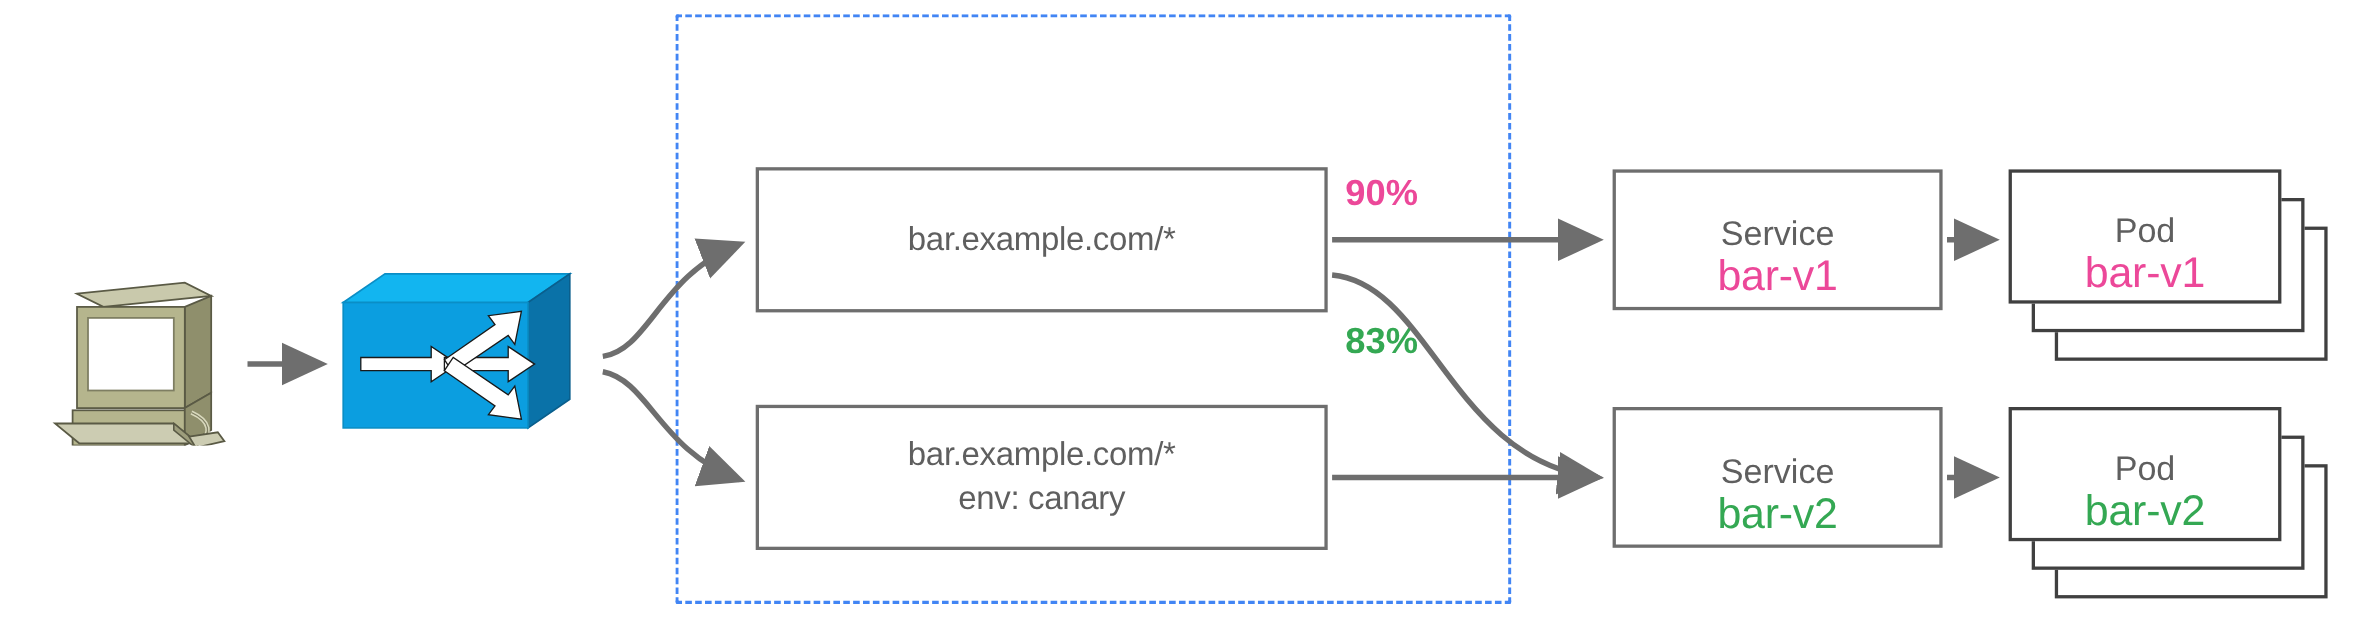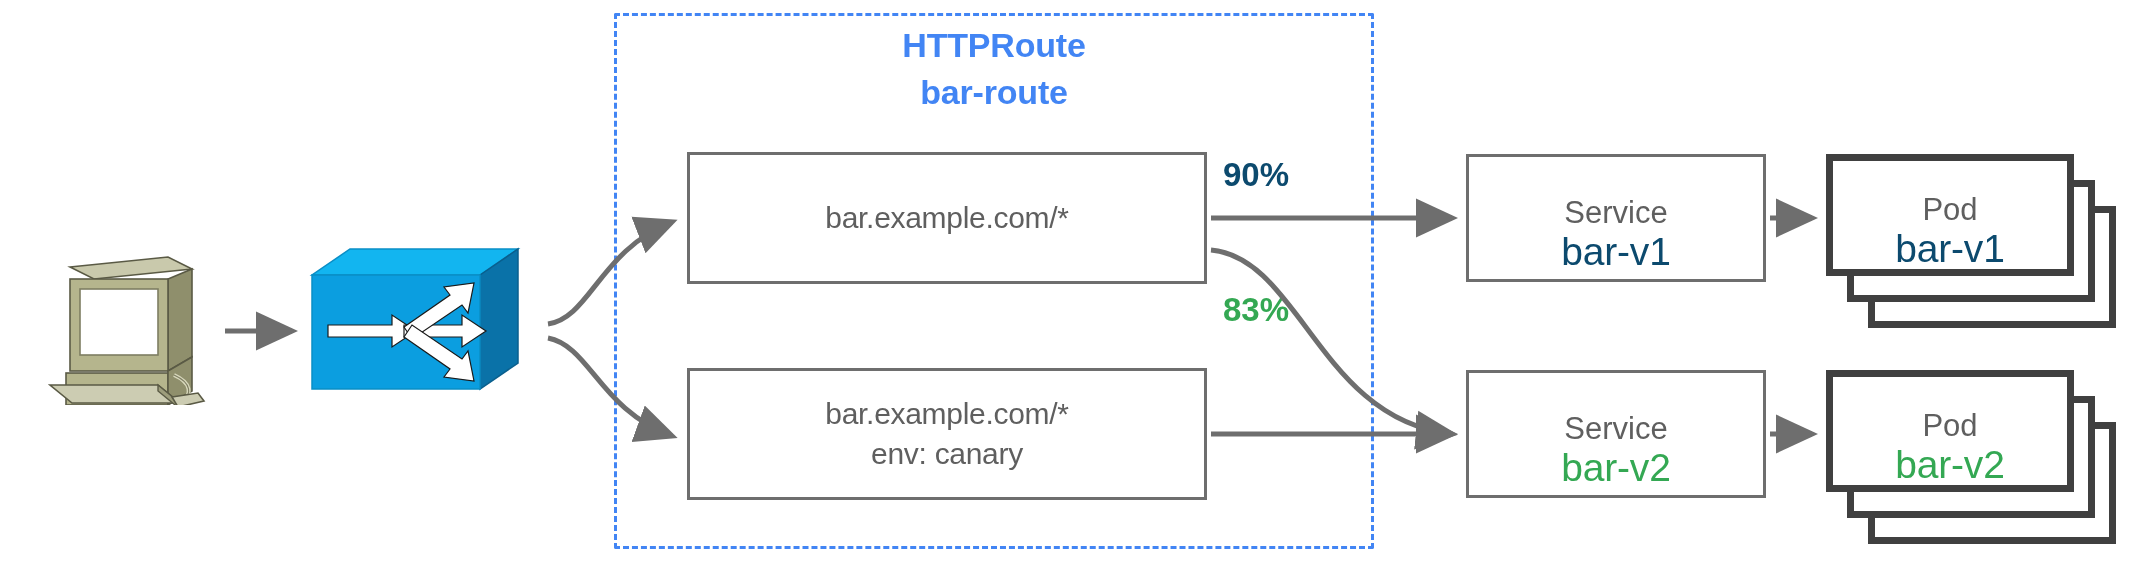--- a/index.html
+++ b/index.html
@@ -25,27 +25,27 @@
   
   .gbox{
     border:3px solid #6e6e6e;background:#ffffff;box-sizing:border-box;
     display:flex;flex-direction:column;align-items:center;justify-content:center;
     color:#5f5f5f;font-size:30px;line-height:40px;
   }
   .rule-box{font-weight:normal;letter-spacing:-0.3px;}
 
   .card-title{color:#5f5f5f;font-weight:normal;font-size:31px;line-height:38px;margin-top:30px;}
   .card-sub{font-weight:normal;font-size:39px;line-height:40px;letter-spacing:-0.2px;}
-  .blue{color:#0c4a6e;}
+  .blue{color:#ec4899;}
   .green{color:#34a853;}
 
   
   .stack{position:absolute;}
   .stack .layer{
-    position:absolute;border:7px solid #404040;background:#ffffff;box-sizing:border-box;
+    position:absolute;border:3px solid #404040;background:#ffffff;box-sizing:border-box;
   }
 
   
   .lb-label{
     left:180px;top:143px;width:360px;text-align:center;
     color:#5f5f5f;font-weight:bold;font-size:33px;line-height:42px;
   }
   .pct{
     font-weight:bold;font-size:33px;line-height:40px;
   }
@@ -99,24 +99,20 @@
         <polygon points="104,80 162,80 162,70 186,86 162,102 162,92 104,92"></polygon>
 
         <polygon points="104,82 150,50 144,42 174,38 168,68 162,60 112,94"></polygon>
 
         <polygon points="104,92 150,124 144,132 174,136 168,106 162,114 112,80"></polygon>
       </g>
     </svg>
   </div>
 
   <div class="abs route-group"></div>
-  <div class="abs route-title">
-    <div>HTTPRoute</div>
-    <div>bar-route</div>
-  </div>
 
   <div class="abs gbox rule-box" style="left:687px;top:152px;width:520px;height:132px;">
     <div>bar.example.com/*</div>
   </div>
 
   <div class="abs gbox rule-box" style="left:687px;top:368px;width:520px;height:132px;">
     <div>bar.example.com/*</div>
     <div>env: canary</div>
   </div>
 

